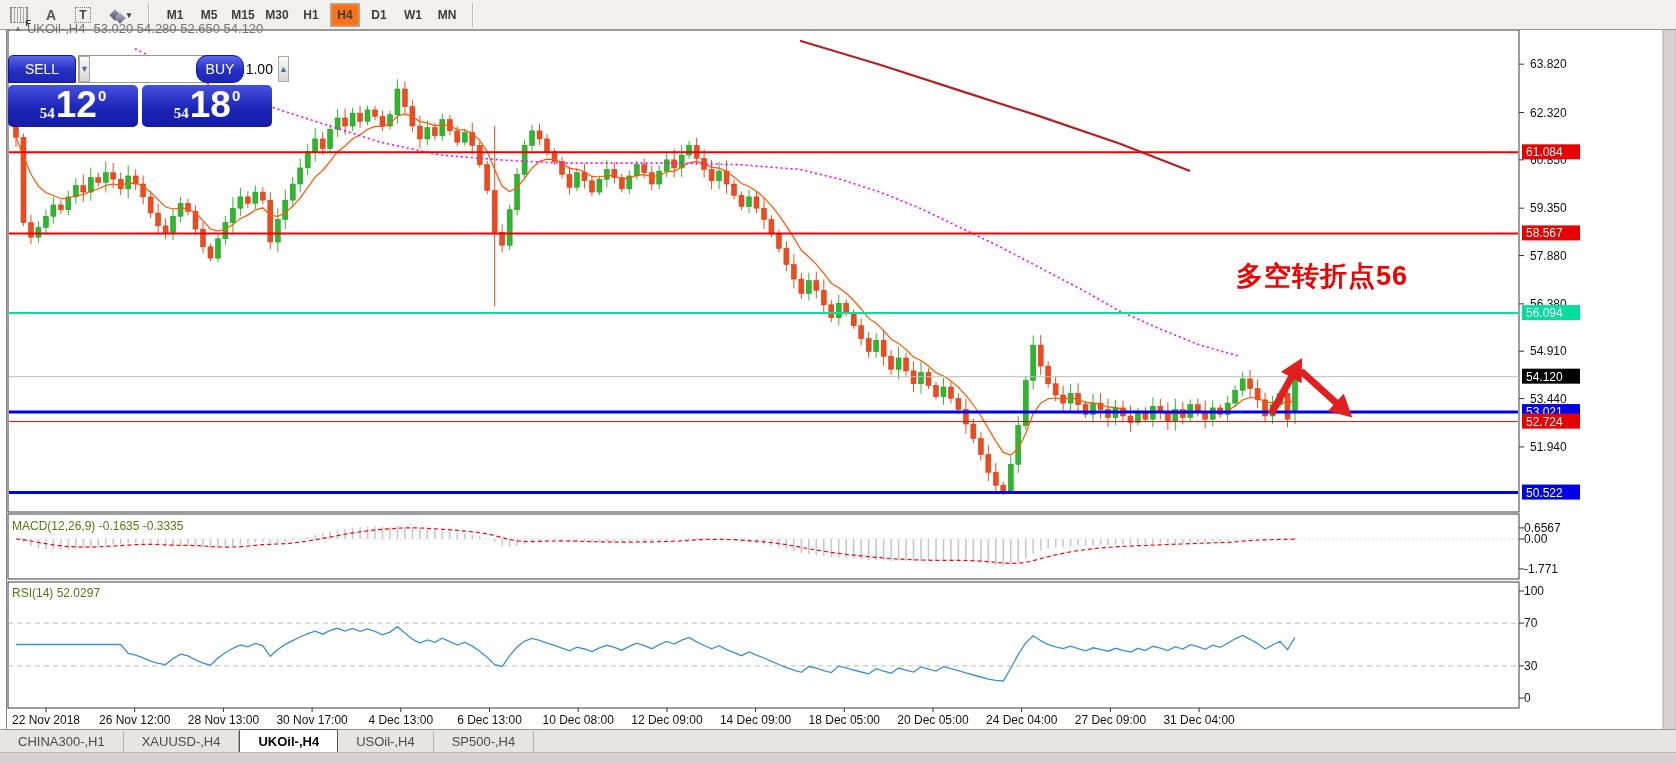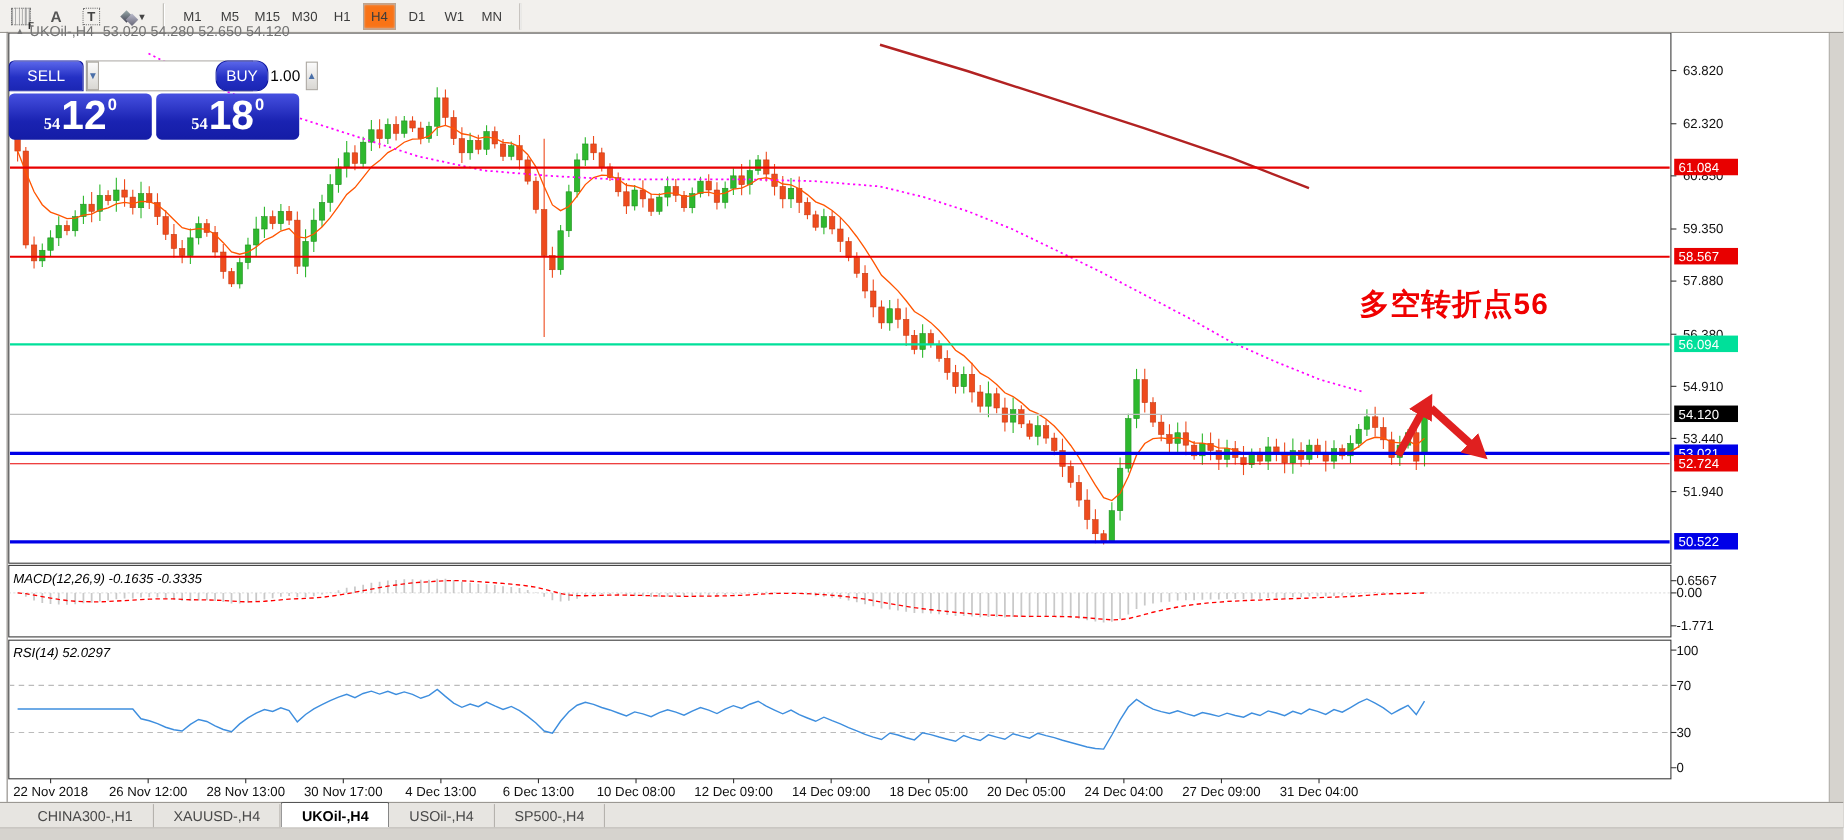--- a/index.html
+++ b/index.html
@@ -7,21 +7,21 @@
   
   #toolbar{position:absolute;left:0;top:0;width:1676px;height:29px;background:#F2F0ED;border-bottom:1px solid #9B9893;display:flex;align-items:center;}
   .tbicon{width:26px;height:22px;margin-left:6px;display:flex;align-items:center;justify-content:center;color:#555;font-size:14px;font-weight:bold;position:relative;}
   .hatch{width:16px;height:14px;border:1px dotted #777;background:repeating-linear-gradient(90deg,#AAA 0 1px,transparent 1px 3px);}
   .hatchF{position:absolute;right:1px;bottom:-2px;font-size:9px;color:#333;font-weight:bold;}
   .boxT{border:1px dotted #777;font-size:12px;padding:0 3px;color:#444;}
   .diam{display:inline-block;width:8px;height:8px;transform:rotate(45deg);background:linear-gradient(135deg,#9AA 0%,#445 100%);}
   .diam2{margin-left:-3px;margin-top:6px;background:linear-gradient(135deg,#BBC 0%,#667 100%);}
   .caret{font-size:9px;color:#444;margin-left:3px;}
   .tbsep{width:1px;height:24px;background:#BDBAB5;border-right:1px solid #FFF;margin:0 8px;}
-  .tfbtn{min-width:28px;height:22px;margin:0 2px;display:flex;align-items:center;justify-content:center;font-size:12px;color:#3C3C3C;border:1px solid transparent;cursor:default;}
+  .tfbtn{min-width:28px;height:22px;margin:0 2px;display:flex;align-items:center;justify-content:center;font-size:12px;color:#3C3C3C;border:1px solid transparent;cursor:default;font-weight:bold;}
   .tfbtn.active{background:#f97316;border:1px solid #ACA8A2;box-shadow:inset 0 0 2px #CCC;}
   
   #frame-left{position:absolute;left:6px;top:29px;width:1px;height:723px;background:#8A8782;}
   #chartsvg{position:absolute;left:0;top:0;}
   #chart-title{position:absolute;left:14px;top:21px;font-size:13px;color:#737373;z-index:5;}
   #chart-title .tri{font-size:8px;vertical-align:2px;margin-right:5px;}
   #chart-title .vals{margin-left:8px;}
   
   #trade{position:absolute;left:8px;top:55px;width:236px;height:72px;z-index:6;}
   .tp-btn{position:absolute;top:0;height:26px;background:linear-gradient(#5A66EA,#2430C4 55%,#1B26B4);border:1px solid #0E17A0;border-radius:5px 5px 0 0;color:#FFF;font-size:14px;display:flex;align-items:center;justify-content:center;}
@@ -30,25 +30,25 @@
   #vol-box{position:absolute;left:70px;top:0;width:150px;height:26px;background:#FFF;border:1px solid #9B9893;display:flex;}
   #vol-down,#vol-up{width:22px;background:linear-gradient(#FBFBFB,#D9D7D3);border:1px solid #ACA8A2;color:#4A6FA8;font-size:9px;display:flex;align-items:center;justify-content:center;}
   #vol-input{flex:1;border:none;outline:none;text-align:right;font-size:14px;padding-right:5px;font-family:"Liberation Sans",sans-serif;}
   .bigpanel{position:absolute;top:30px;height:42px;border-radius:5px;background:linear-gradient(#4650E0,#1A23B2 60%,#141CA6);color:#FFF;display:flex;align-items:flex-end;justify-content:center;padding-bottom:2px;box-sizing:border-box;}
   #sell-panel{left:0;width:130px;}
   #buy-panel{left:134px;width:130px;}
   .bp-small{font-size:15px;font-weight:bold;margin-bottom:3px;font-family:Liberation Serif, serif;}
   .bp-main{font-size:37px;font-weight:bold;line-height:32px;margin:4px 1px;}
   .bp-sup{font-size:15px;font-weight:bold;align-self:flex-start;margin-top:2px;}
   
-  .ind-label{position:absolute;font-size:12px;color:#000000;z-index:4;font-style:italic;}
+  .ind-label{position:absolute;font-size:12px;color:#4d7c0f;z-index:4;}
   
   #annotation{position:absolute;left:1236px;top:258px;font-size:27px;font-weight:bold;color:#F00000;z-index:5;letter-spacing:1px;white-space:nowrap;}
   
-  #tabbar{position:absolute;left:0;top:729px;width:1676px;height:23px;background:#E7E5E1;border-top:1px solid #9B9893;display:flex;align-items:flex-end;padding-left:16px;box-sizing:border-box;z-index:6;}
+  #tabbar{position:absolute;left:0;top:729px;width:1676px;height:23px;background:#E7E5E1;border-top:1px solid #9B9893;display:flex;align-items:flex-end;box-sizing:border-box;z-index:6;}
   .tab{height:21px;display:flex;align-items:center;padding:0 18px;font-size:13px;color:#4A4A4A;border-right:1px solid #B5B2AD;cursor:default;}
   .tab.active{background:#FFFFFF;border:1px solid #555;border-bottom:none;color:#000;height:22px;font-weight:bold;border-radius:2px 2px 0 0;}
   #bottomstrip{position:absolute;left:0;top:752px;width:1676px;height:12px;background:#D6D3CE;border-top:1px solid #BDBAB5;}
 </style>
 </head>
 <body>
 
 <div id="app">
 
   <svg id="chartsvg" width="1676" height="764">

